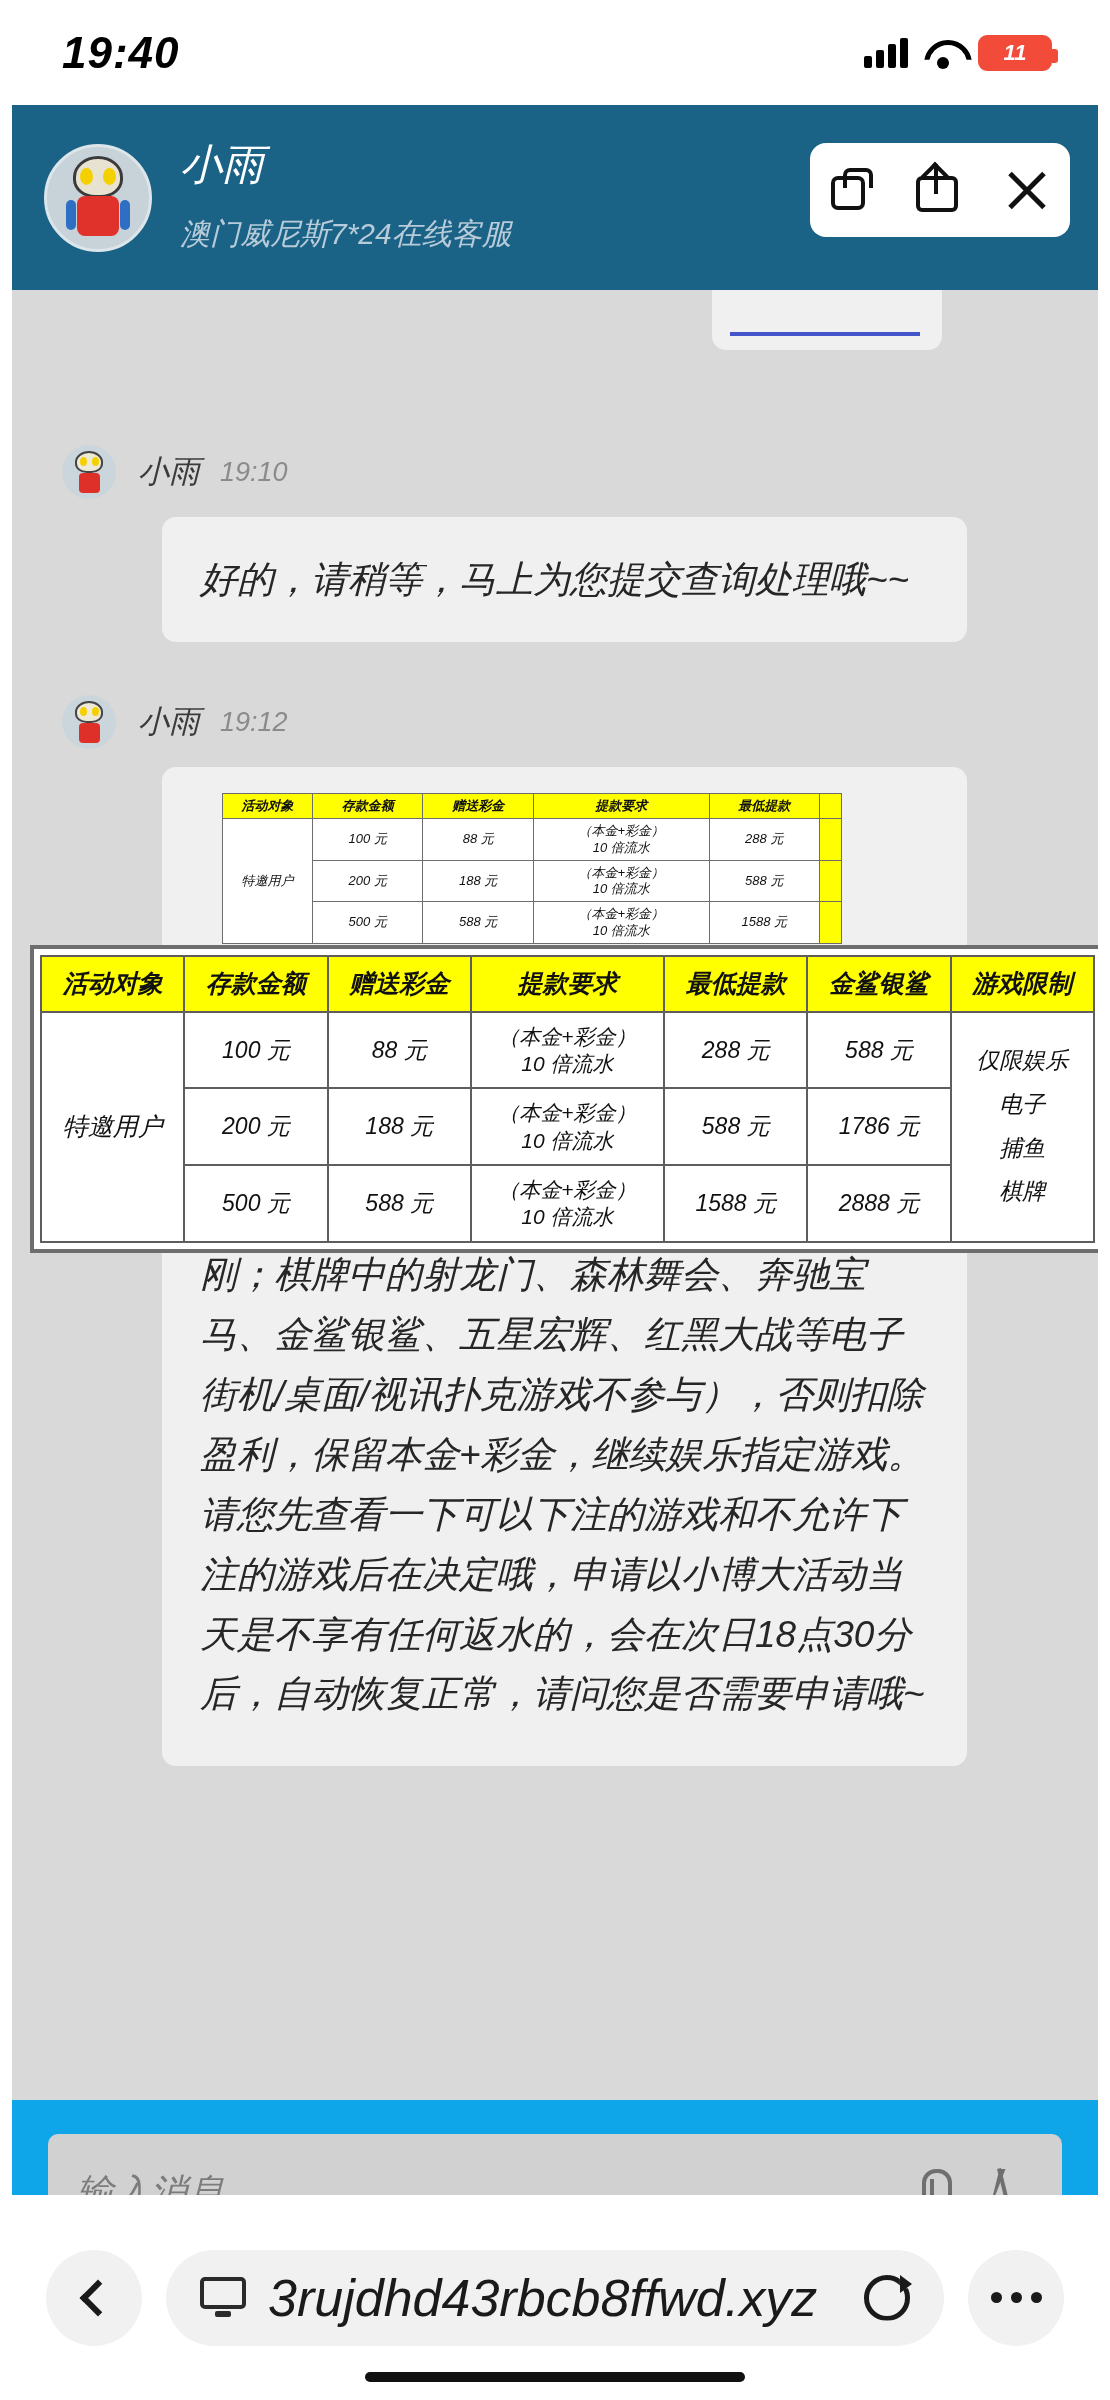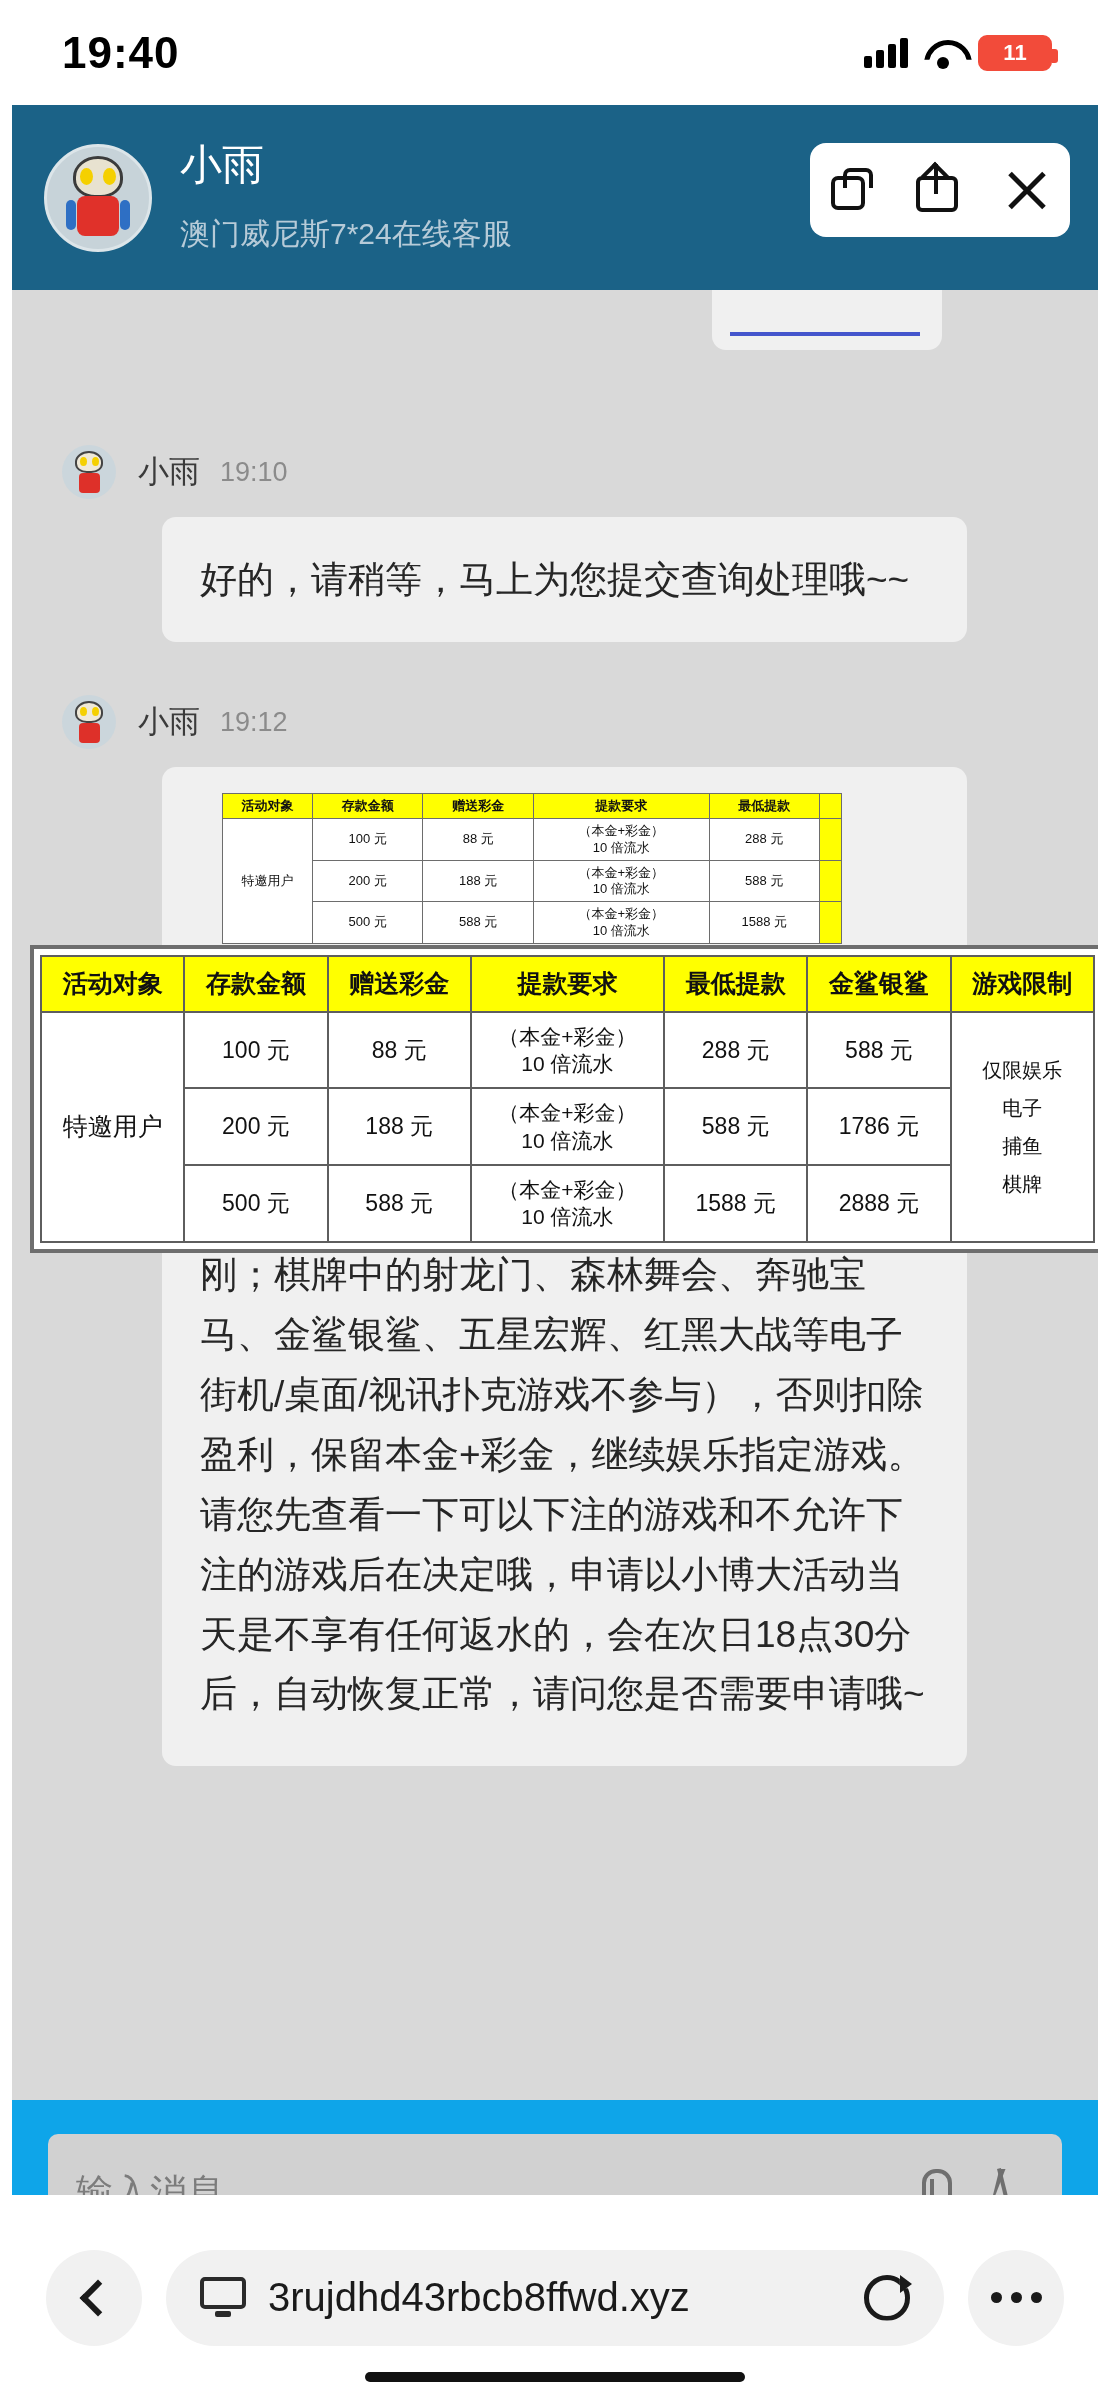--- a/index.html
+++ b/index.html
@@ -6,20 +6,21 @@
   html, body {
     width: 1110px; height: 2400px;
     font-family: "Liberation Sans", sans-serif;
     background: #ffffff;
     overflow: hidden;
   }
   #screen {
     position: relative;
     width: 1110px; height: 2400px;
     background: #ffffff;
+    font-style: italic;
   }
 
   
   .statusbar {
     position: absolute; top: 0; left: 0; width: 1110px; height: 105px;
     background: #ffffff;
     display: flex; align-items: center; justify-content: space-between;
     padding: 0 58px 0 62px;
   }
   .status-time {
@@ -197,21 +198,21 @@
     width: 100%; border-collapse: collapse; background:#fff;
     font-size: 23px; color: #111;
   }
   table.big th, table.big td {
     border: 2px solid #5e5e5e; text-align: center; padding: 10px 4px;
     line-height: 1.35;
   }
   table.big th { background: #ffff00; font-weight: bold; font-size: 25px; white-space: nowrap; }
   table.big td.obj { font-size: 25px; }
   table.big td.req { font-size: 21px; line-height: 1.3; }
-  table.big td.limit { font-size: 20px; line-height: 1.9; border-radius: 10px; }
+  table.big td.limit { font-size: 23px; line-height: 1.9; border-radius: 10px; }
 
   .long-bubble {
     position: absolute; left: 150px; top: 805px; width: 805px;
     background:#f0f0f0; border-radius: 14px;
     padding: 30px 38px 42px 38px;
     font-size: 37px; line-height: 1.62; color: #262626;
   }
 
   
   .input-bar {
@@ -271,21 +272,21 @@
   }
   .monitor-icon { width: 46px; height: 42px; position: relative; flex:none; }
   .monitor-icon .scr {
     position:absolute; left:0; top:0; width: 46px; height: 32px;
     border: 4px solid #2a2a2a; border-radius: 5px;
   }
   .monitor-icon .stand {
     position:absolute; left: 15px; top: 34px; width: 16px; height: 6px; background:#2a2a2a; border-radius:2px;
   }
   .url-text {
-    flex: 1; font-size: 40px; color: #1a1a1a; white-space: nowrap; overflow: hidden;
+    flex: 1; font-size: 52px; color: #1a1a1a; white-space: nowrap; overflow: hidden;
   }
   .reload {
     width: 46px; height: 46px; position: relative; flex: none;
   }
   .reload:before{
     content:""; position:absolute; inset:0; border: 5px solid #1a1a1a; border-radius:50%;
     clip-path: polygon(0 0, 78% 0, 78% 30%, 100% 30%, 100% 100%, 0 100%);
   }
   .reload:after{
     content:""; position:absolute; right: -2px; top: 0px;

